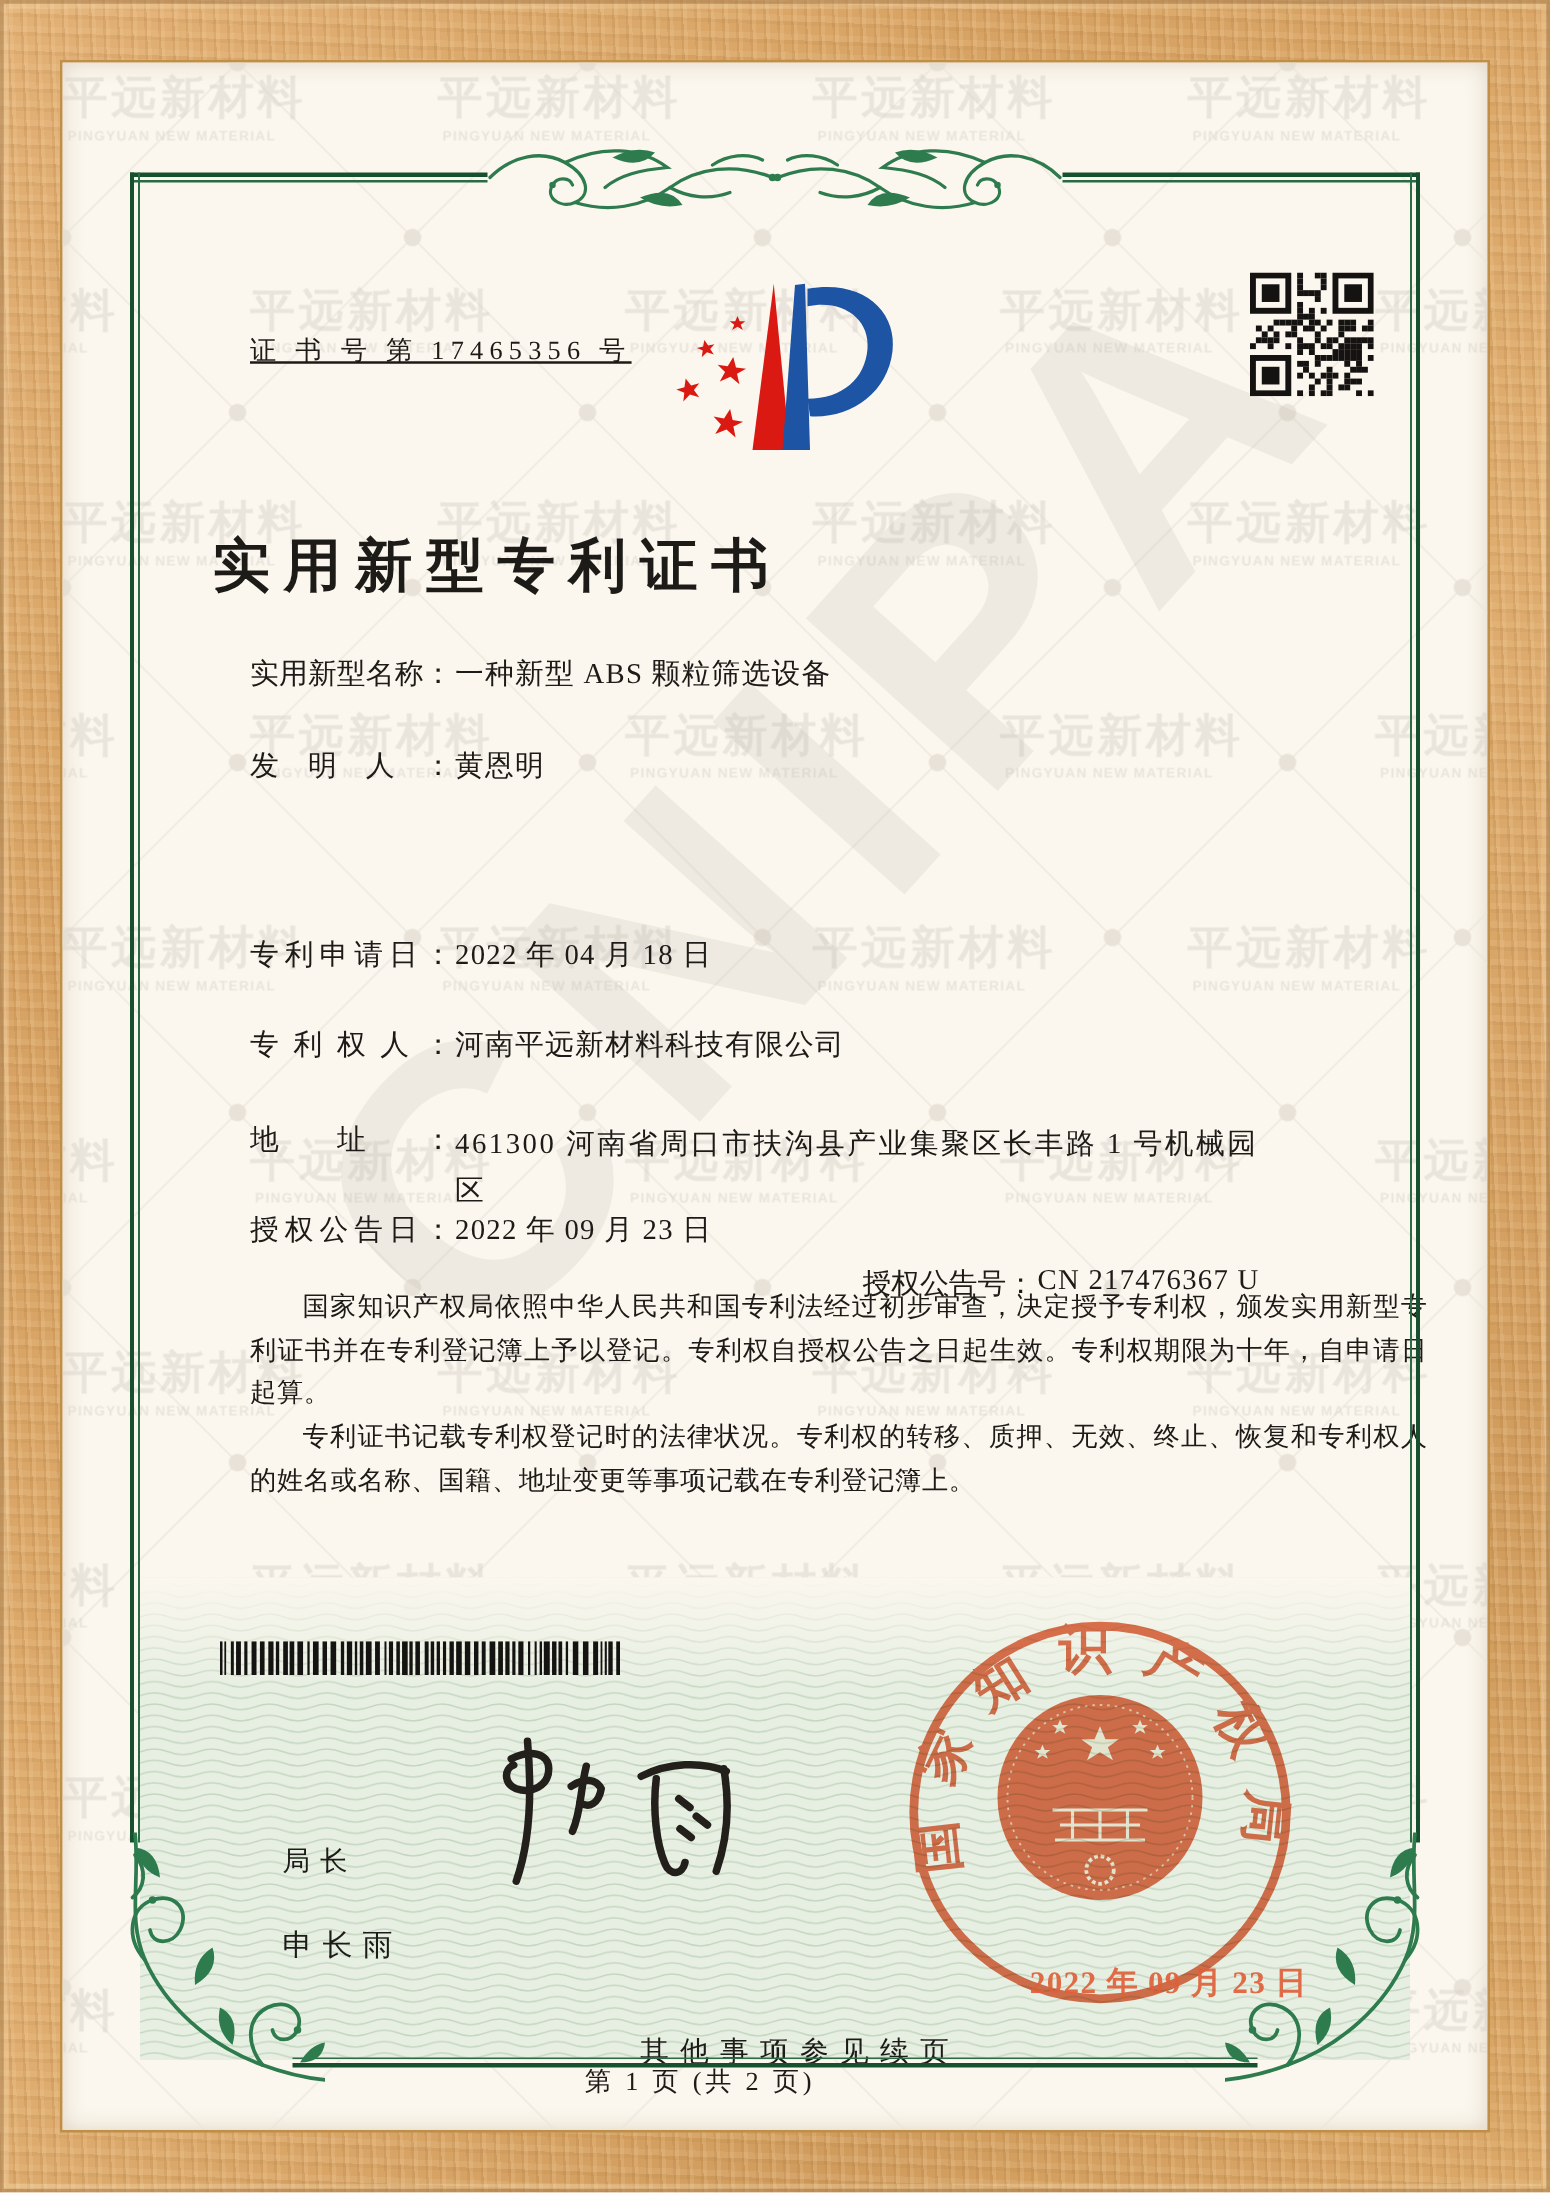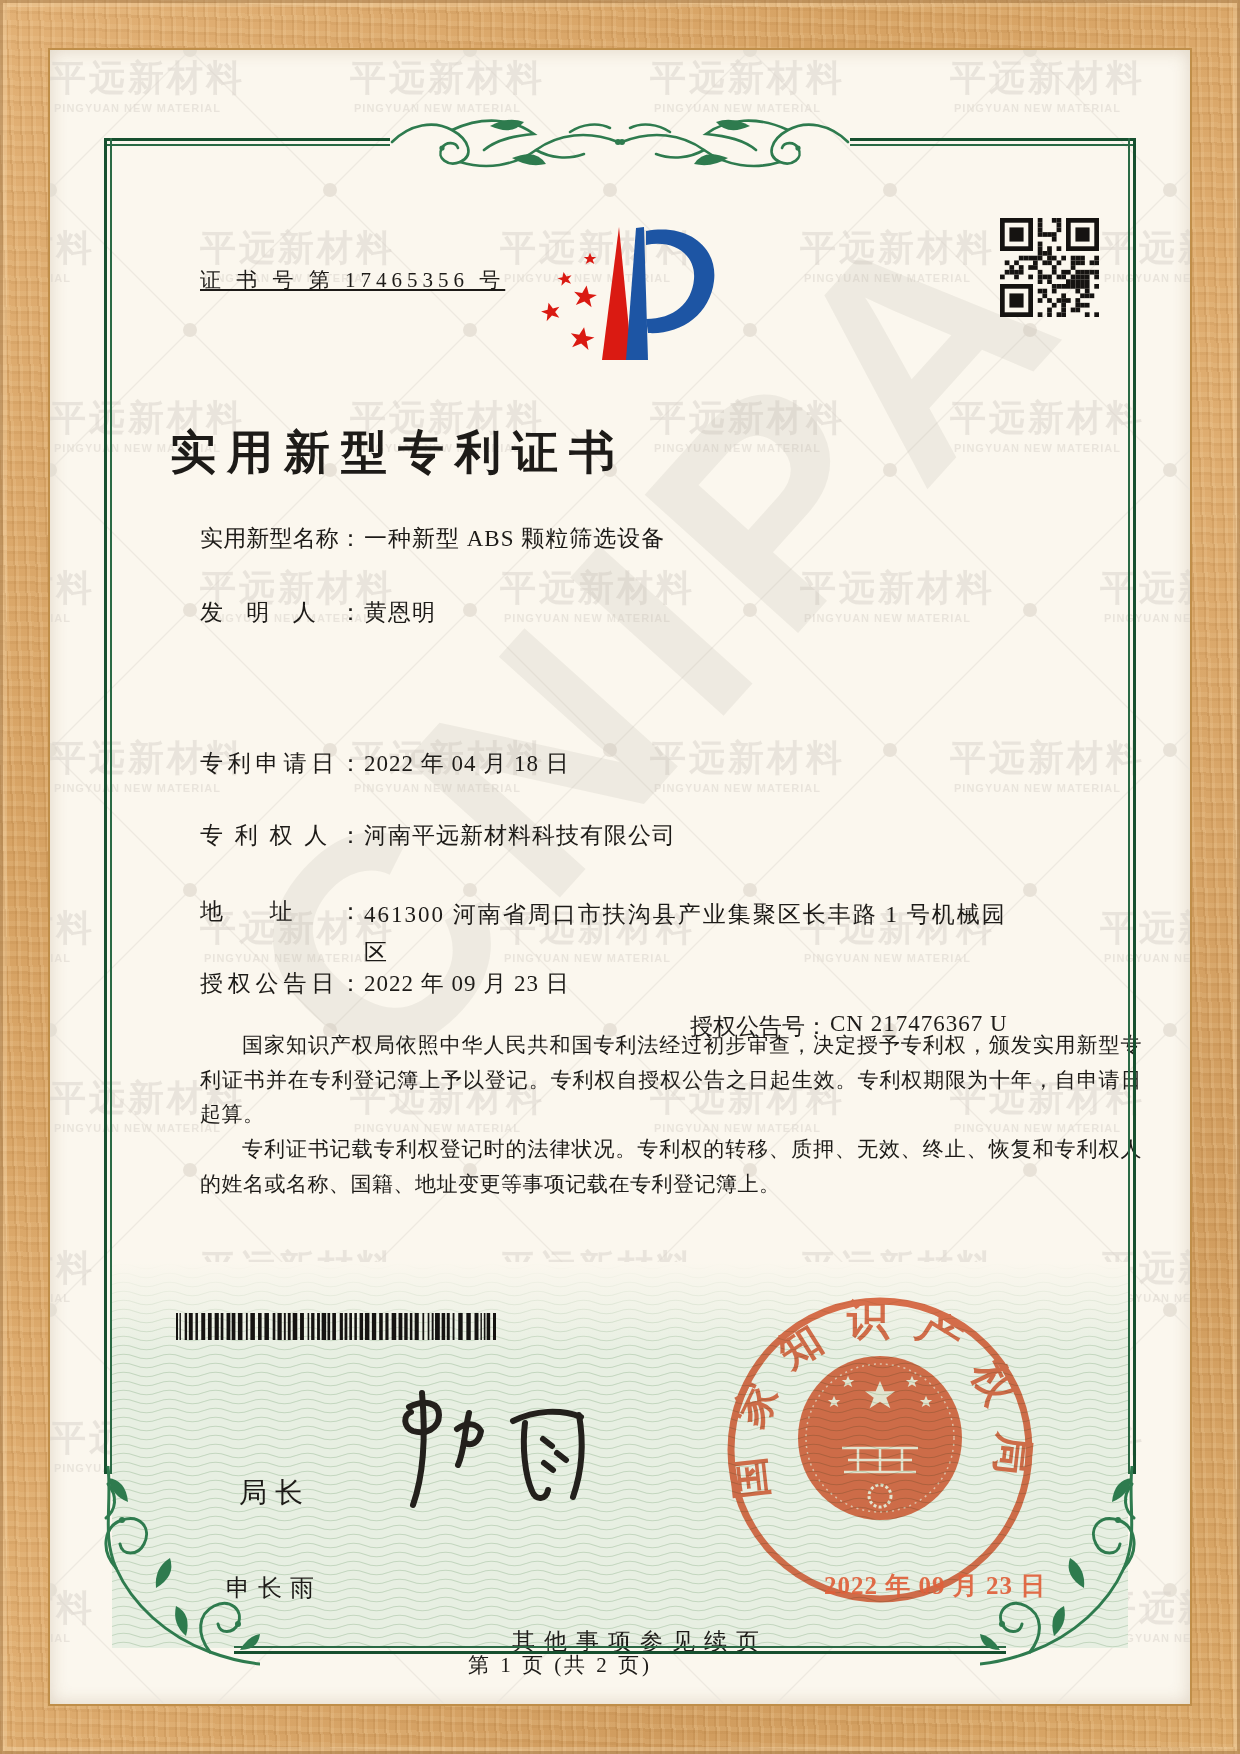--- a/index.html
+++ b/index.html
@@ -36,22 +36,22 @@
   
   .abs{position:absolute;color:var(--text,#1d1b18);}
   .cert-no{left:150px;top:216px;font-size:21px;letter-spacing:5px;text-decoration:underline;}
   .title{left:120px;top:372px;width:940px;text-align:left;font-size:46px;font-weight:bold;letter-spacing:11px;}
   .row{left:150px;width:950px;font-size:23px;display:flex;}
   .flabel{display:inline-block;width:162px;text-align:justify;text-align-last:justify;flex:none;}
   .fvalue{margin-left:2px;letter-spacing:1px;}
   .addr-val{line-height:38px;letter-spacing:2px;}
   .grant2{position:absolute;left:490px;top:0;display:flex;margin-top:43px;}
   .body-para{left:150px;width:942px;font-size:21px;line-height:34.5px;text-align:justify;text-indent:2em;letter-spacing:.5px;}
-  .sig-title{left:176px;top:1424px;font-size:28px;letter-spacing:8px;margin-left:13px;}
-  .sig-name{left:176px;top:1522px;font-size:24px;letter-spacing:8px;}
+  .sig-title{left:176px;top:1424px;font-size:22px;letter-spacing:8px;}
+  .sig-name{left:176px;top:1490px;font-size:24px;letter-spacing:8px;}
   .seal-date{left:760px;top:1519px;width:250px;text-align:center;font-size:25px;color:var(--seal-red);
      letter-spacing:1px;font-weight:bold;opacity:.92;}
   .page-no{left:0;top:1601px;width:1020px;text-align:center;font-size:21px;letter-spacing:3px;}
   .foot-note{left:0;top:1576px;width:1180px;text-align:center;font-size:23px;letter-spacing:9px;}
   svg.blend{mix-blend-mode:multiply;}
 </style>
 </head>
 <body>
 
 <div class="frame"></div>

